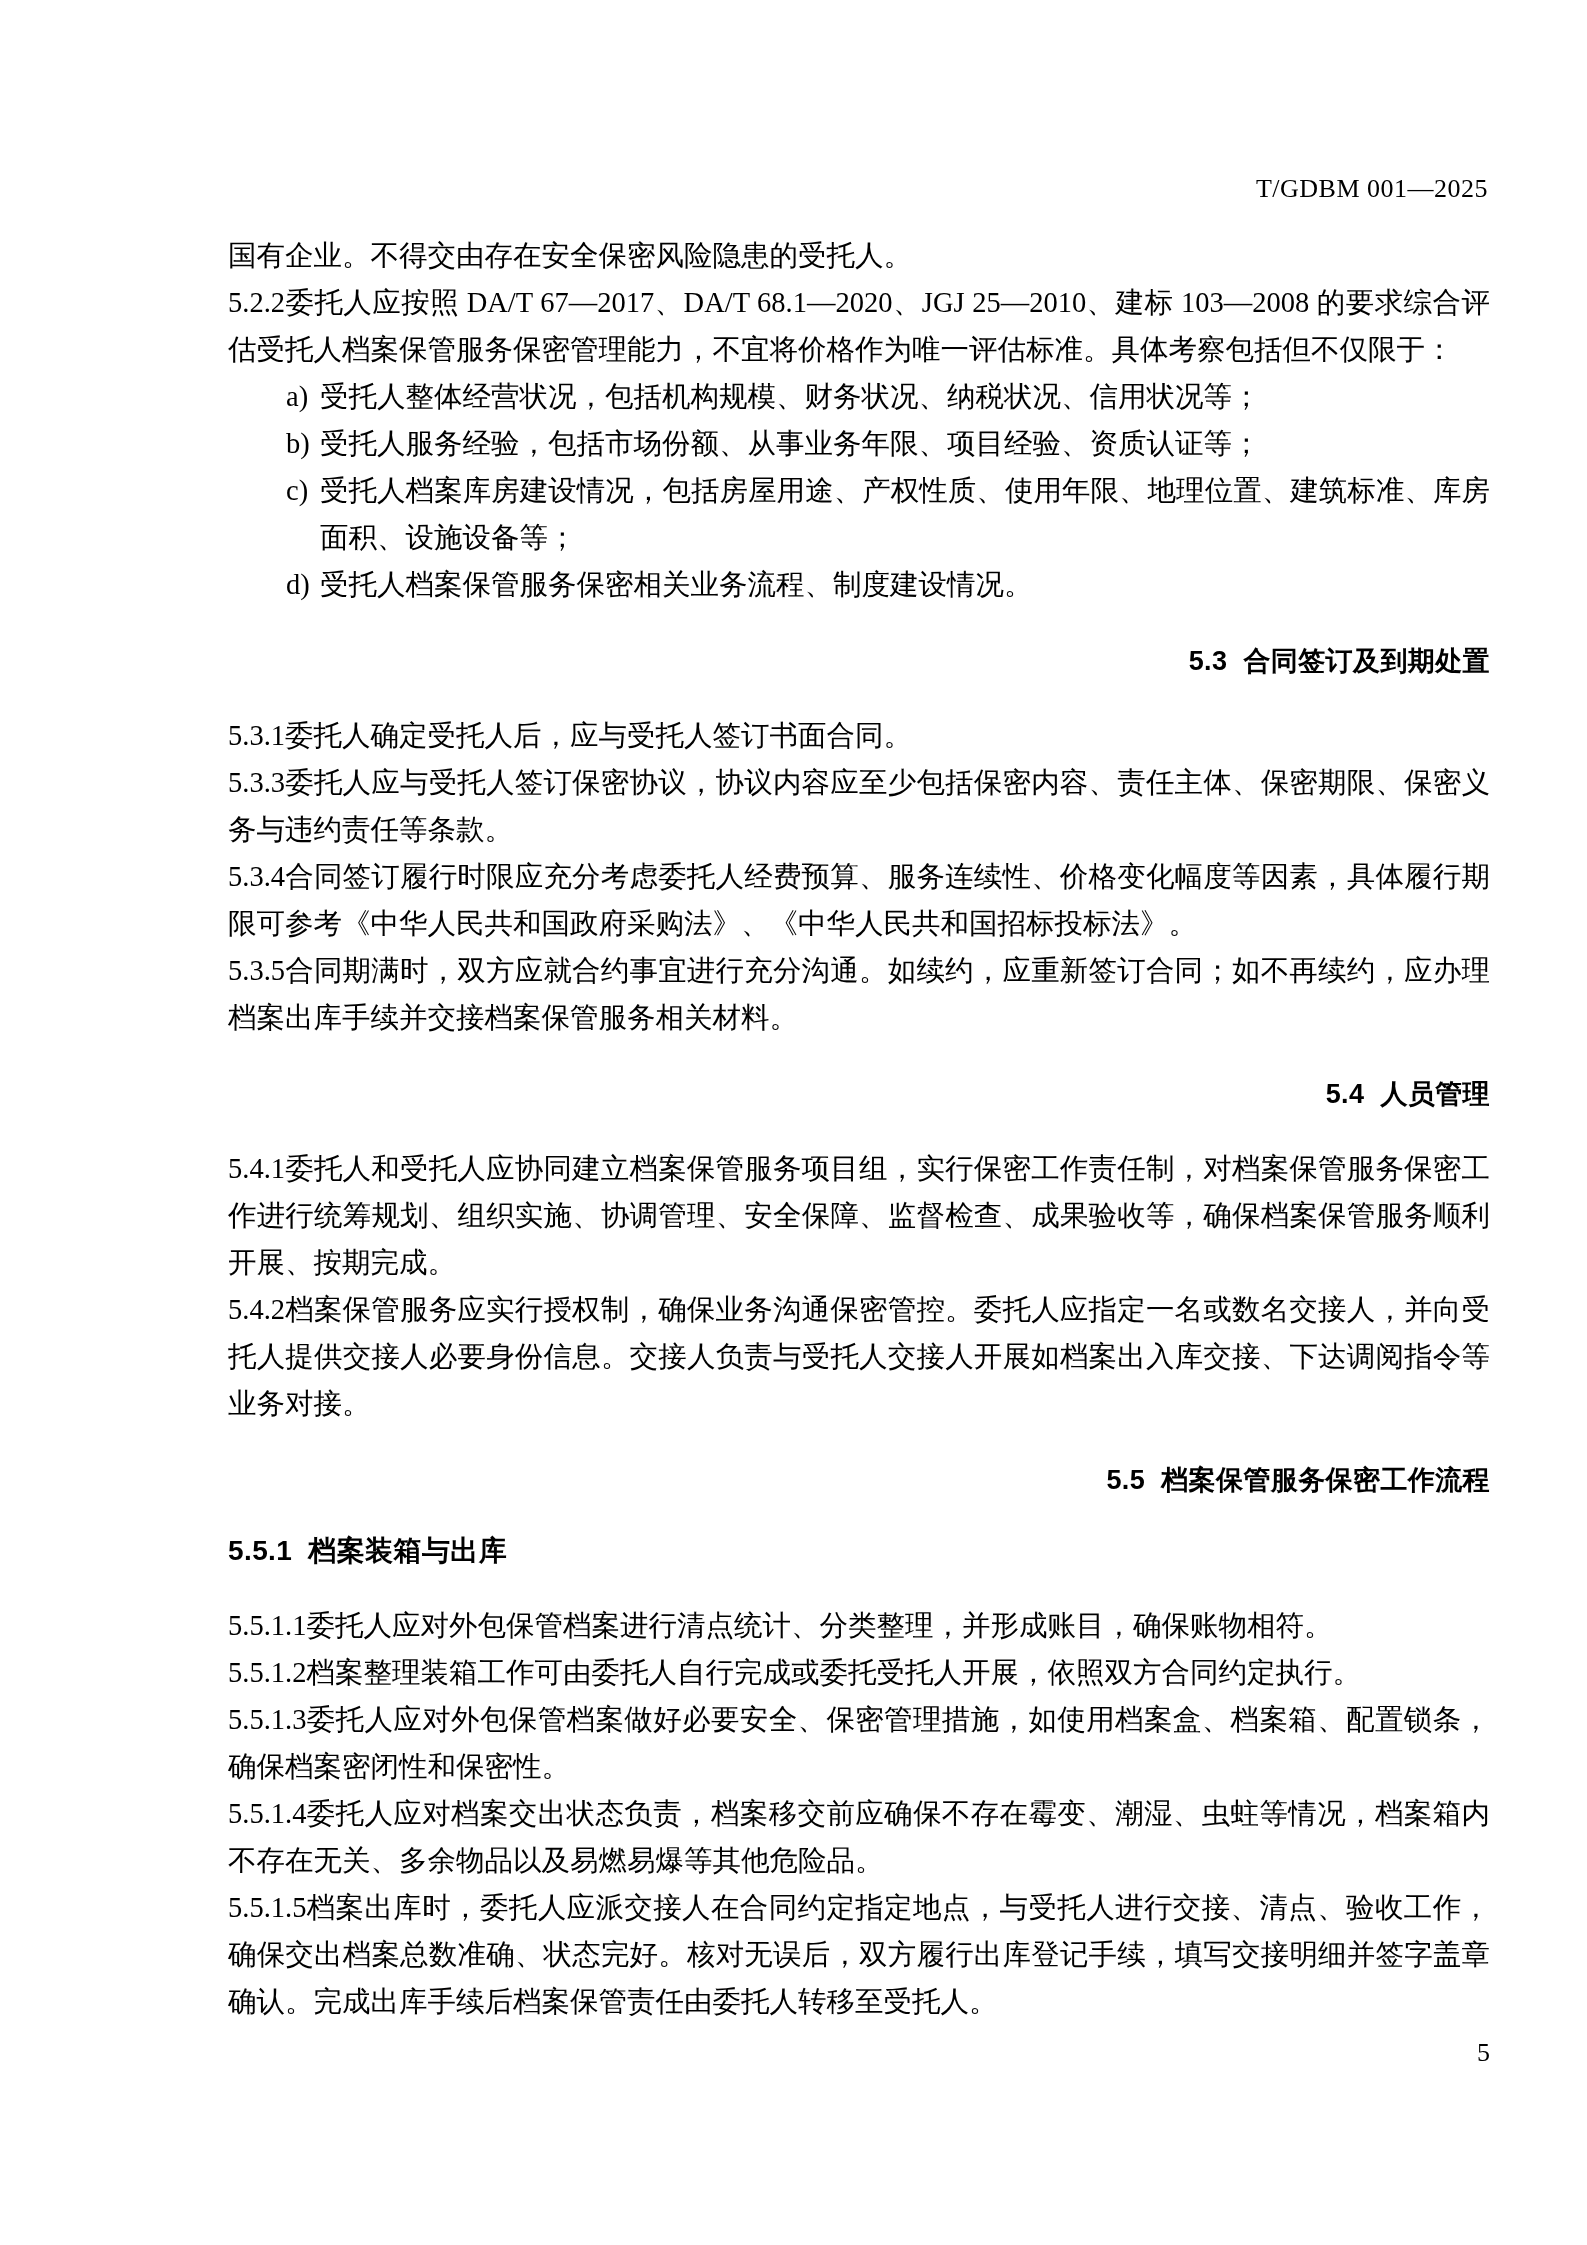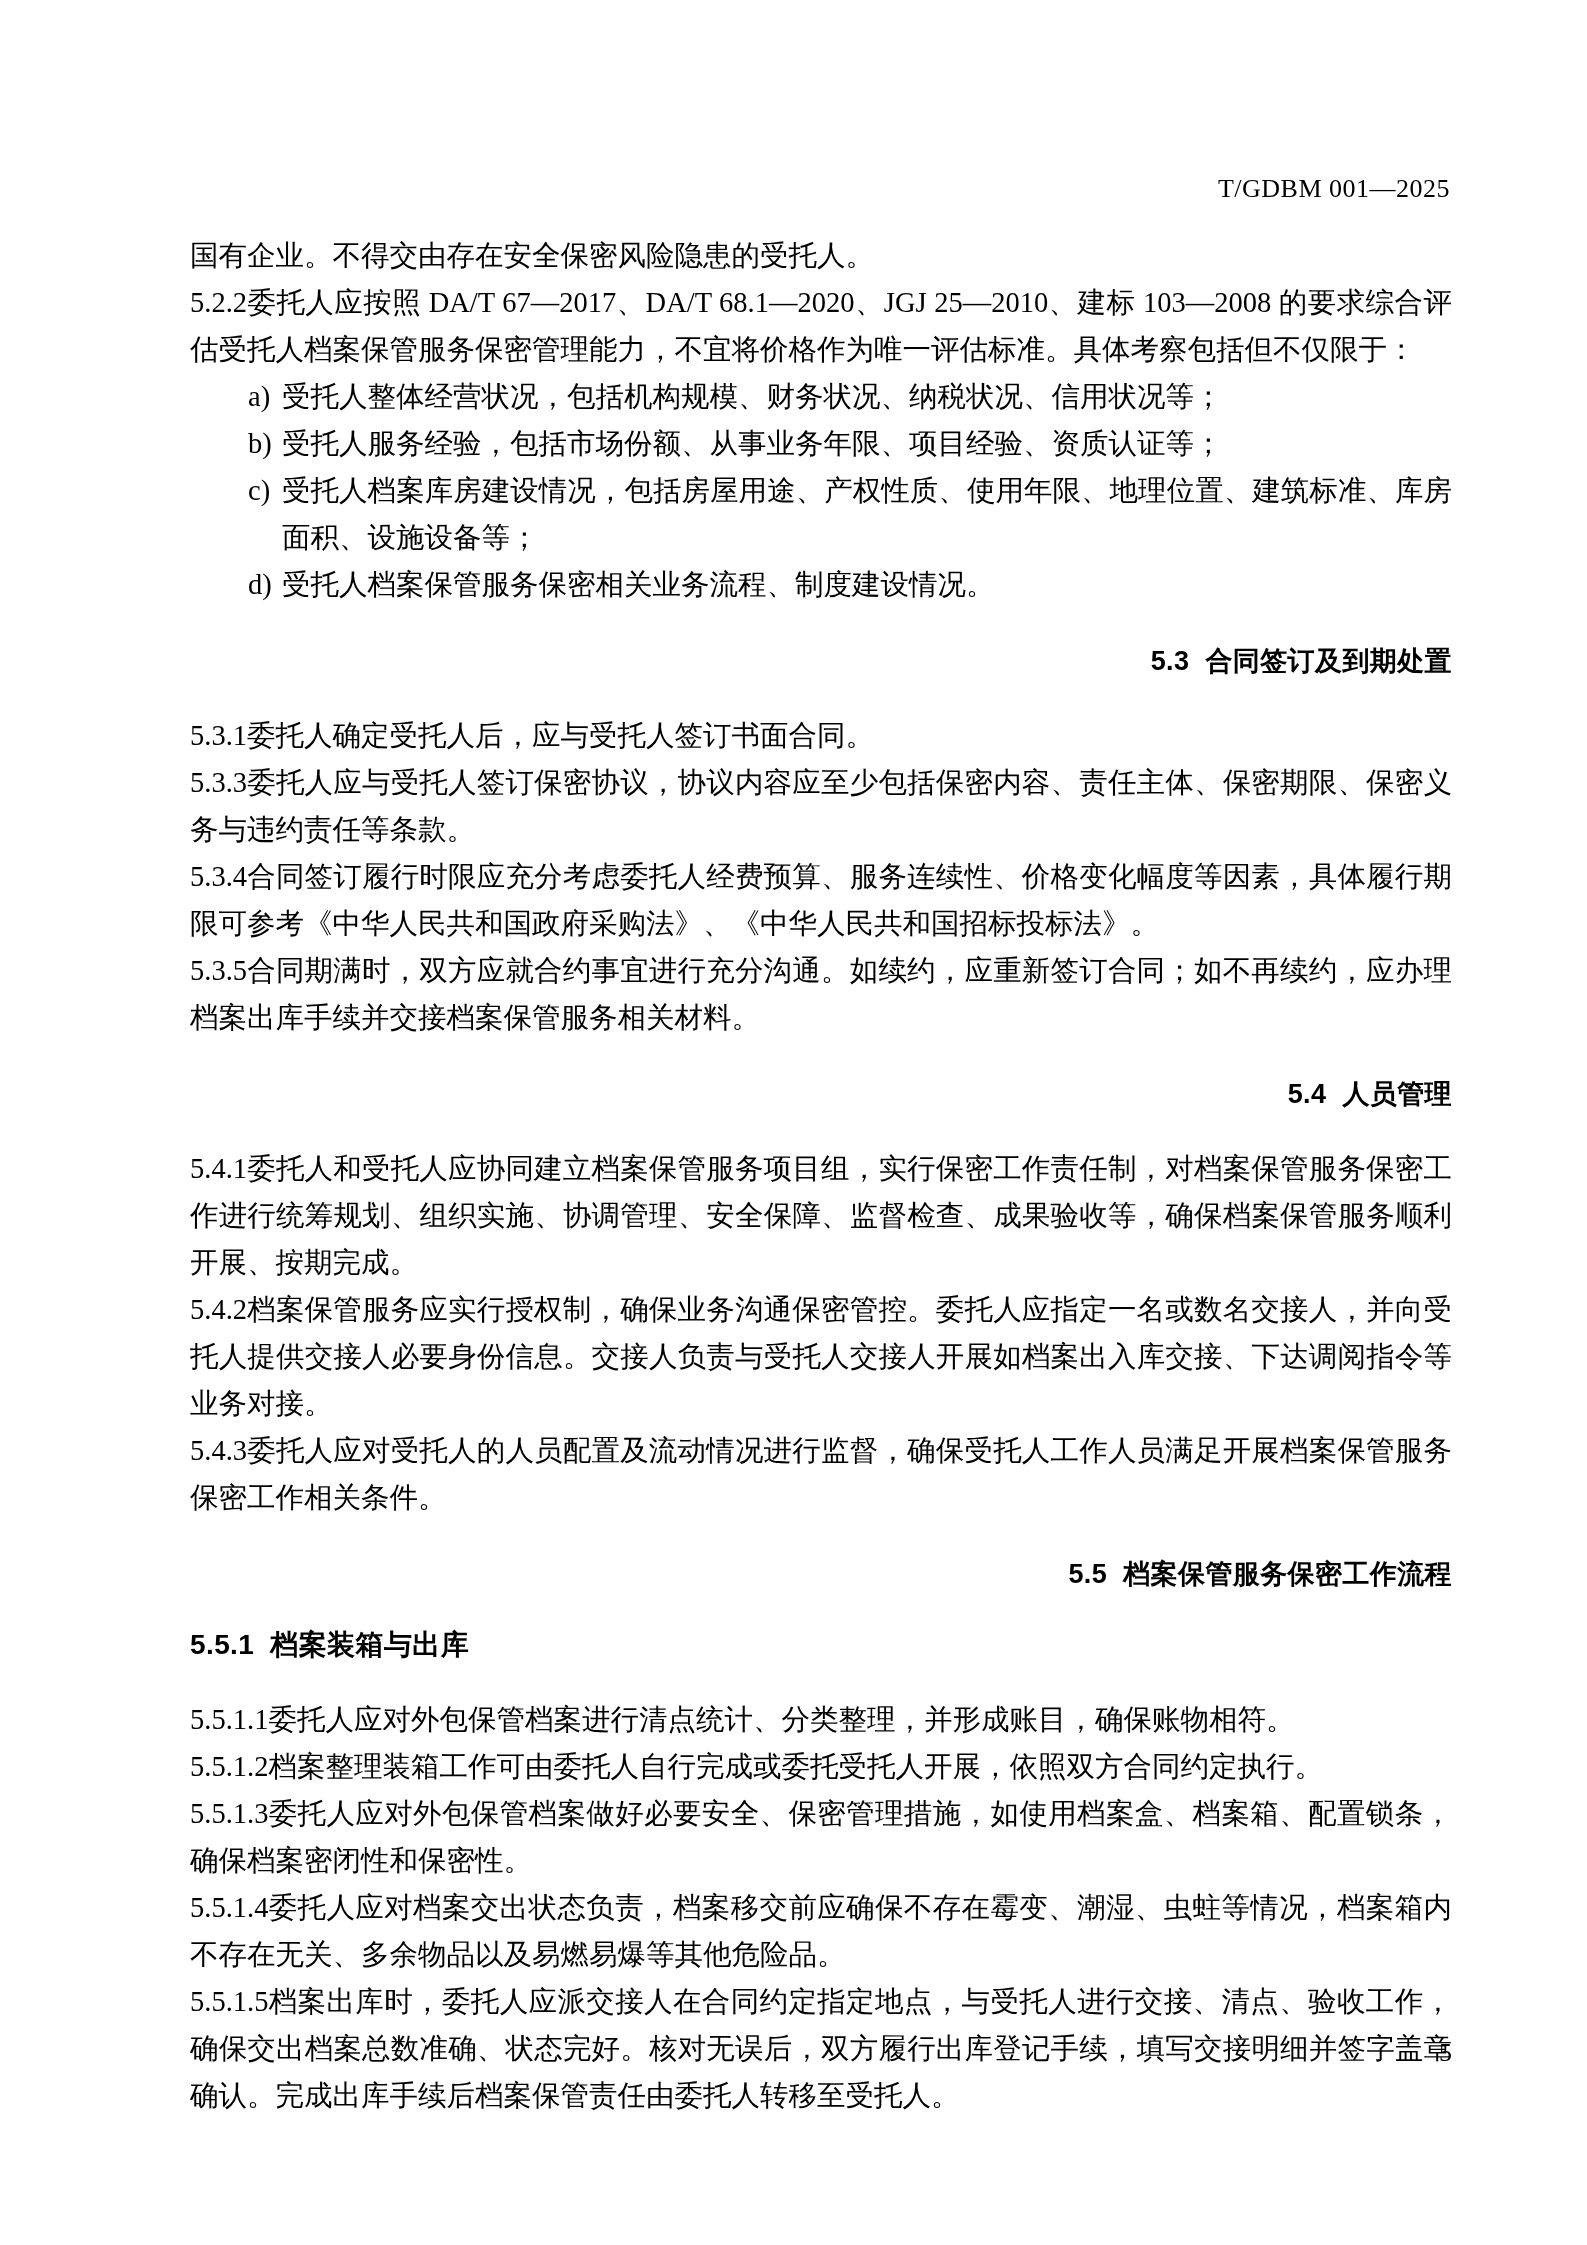--- a/index.html
+++ b/index.html
@@ -14,20 +14,21 @@
     font-family: "Liberation Serif", "DejaVu Serif", serif;
     color: #000000;
     -webkit-font-smoothing: antialiased;
   }
   .page {
     position: absolute;
     inset: 0;
     width: 1519px;
     height: 2245px;
     overflow: hidden;
+    margin-left: 38px;
   }
 
   
   .header {
     position: absolute;
     top: 174px;
     left: 190px;
     width: 1260px;
     text-align: right;
     font-family: "Liberation Serif", "DejaVu Serif", serif;
@@ -173,21 +174,20 @@
     <p class="clause"><span class="num">5.3.5</span><span class="gap"></span><span>合同期满时，双方应就合约事宜进行充分沟通。如续约，应重新签订合同；如不再续约，应办理档案出库手续并交接档案保管服务相关材料。</span></p>
 
     <div class="sp-before-h"></div>
     <p class="h2"><span>5.4</span><span class="hgap"></span><span>人员管理</span></p>
     <div class="sp-after-h"></div>
 
     <p class="clause"><span class="num">5.4.1</span><span class="gap"></span><span>委托人和受托人应协同建立档案保管服务项目组，实行保密工作责任制，对档案保管服务保密工作进行统筹规划、组织实施、协调管理、安全保障、监督检查、成果验收等，确保档案保管服务顺利开展、按期完成。</span></p>
 
     <p class="clause"><span class="num">5.4.2</span><span class="gap"></span><span>档案保管服务应实行授权制，确保业务沟通保密管控。委托人应指定一名或数名交接人，并向受托人提供交接人必要身份信息。交接人负责与受托人交接人开展如档案出入库交接、下达调阅指令等业务对接。</span></p>
 
-    <p class="clause"><span class="num">5.4.3</span><span class="gap"></span><span>委托人应对受托人的人员配置及流动情况进行监督，确保受托人工作人员满足开展档案保管服务保密工作相关条件。</span></p>
 
     <div class="sp-before-h"></div>
     <p class="h2"><span>5.5</span><span class="hgap"></span><span>档案保管服务保密工作流程</span></p>
     <div class="sp-after-h"></div>
 
     <p class="h3"><span>5.5.1</span><span class="hgap"></span><span>档案装箱与出库</span></p>
     <div class="sp-after-h"></div>
 
     <p class="clause"><span class="num">5.5.1.1</span><span class="gap"></span><span>委托人应对外包保管档案进行清点统计、分类整理，并形成账目，确保账物相符。</span></p>
 

